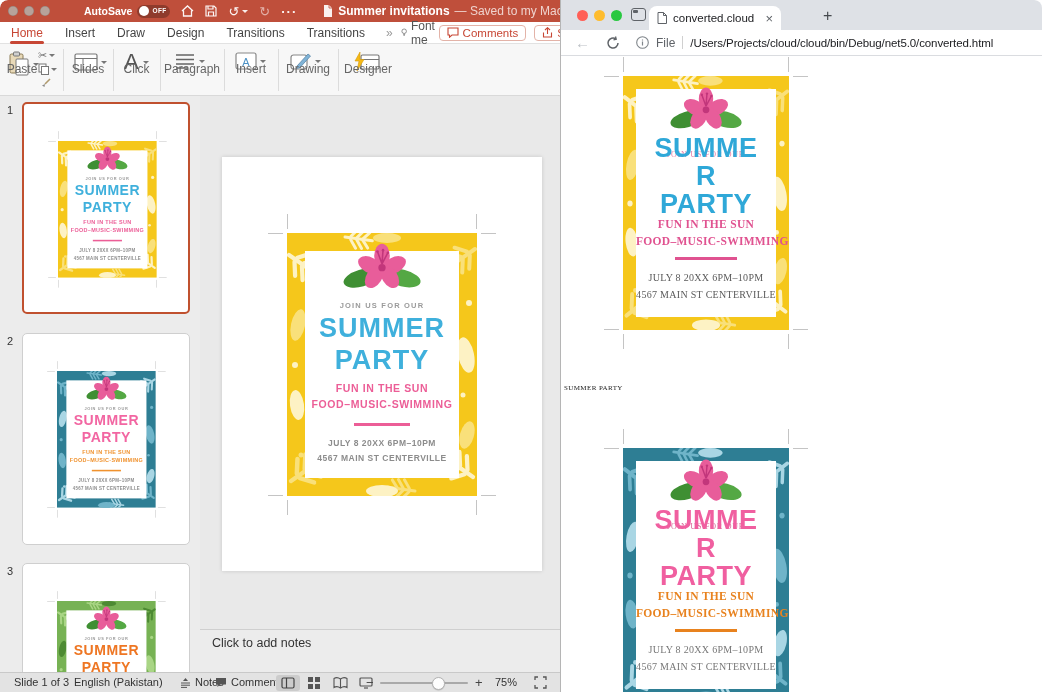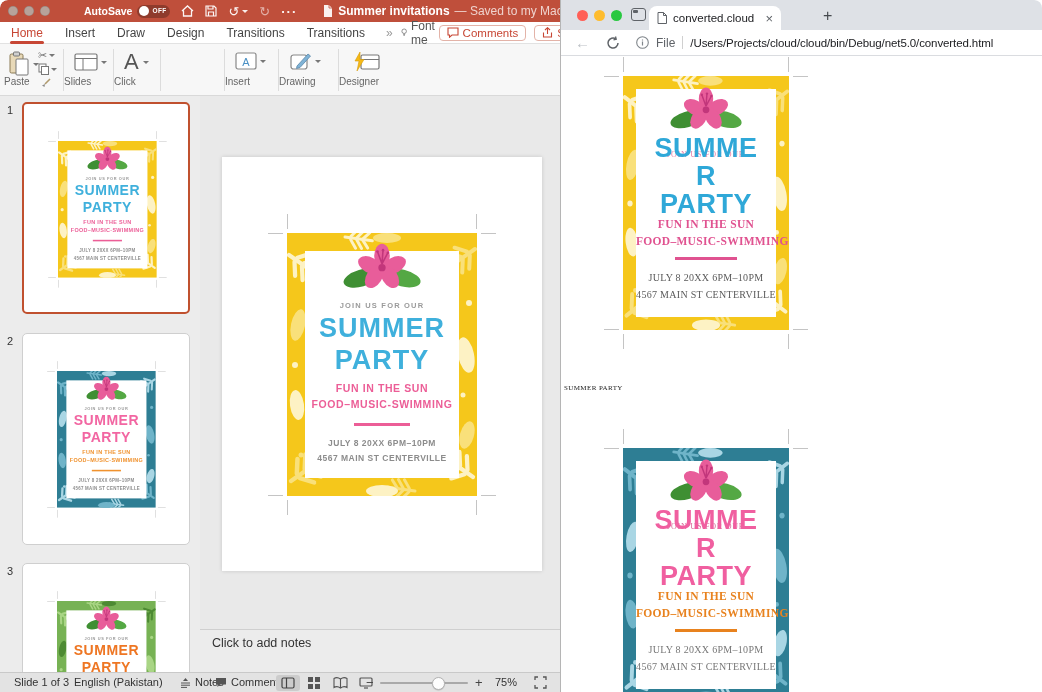--- a/index.html
+++ b/index.html
@@ -29,21 +29,21 @@
   .rtab.active { color:#C74634; font-weight:normal; }
   .rtab.active::after { content:""; position:absolute; left:0; right:0; bottom:-2px; height:3px; border-radius:2px; background:#C74634; }
   .more-chev { color:#999; font-size:12px; margin-right:8px; }
   .tellme { display:flex; align-items:center; gap:4px; font-size:12px; color:#555; }
   .tabs-right { margin-left:auto; display:flex; align-items:center; gap:8px; }
   .pill-btn { display:flex; align-items:center; gap:4px; font-size:11.5px; color:#C74634; border:1px solid #e3b3a8; border-radius:4px; padding:1px 7px; background:#fff; white-space:nowrap; }
 
   .ribbon { position:absolute; left:0; top:44px; width:560px; height:52px; background:#f7f7f7; border-bottom:1px solid #d9d9d9; }
   .rgroup { position:absolute; top:0; height:52px; }
   .rsep { position:absolute; top:5px; height:42px; width:1px; background:#dcdcdc; }
-  .glabel { position:absolute; bottom:9px; width:100%; font-size:10px; color:#666; }
+  .glabel { position:absolute; bottom:20px; width:100%; text-align:center; font-size:12px; color:#666; }
   .chev-g { width:0; height:0; border-left:3px solid transparent; border-right:3px solid transparent; border-top:3.5px solid #777; display:inline-block; }
   .icon-stack { position:absolute; display:flex; align-items:center; }
 
   .body { position:absolute; left:0; top:96px; width:560px; height:576px; }
   .sidebar { position:absolute; left:0; top:0; width:200px; height:576px; background:#ececec; overflow:hidden; }
   .slide-num { position:absolute; left:7px; font-size:11px; color:#333; }
   .thumb-card { position:absolute; left:22px; width:168px; height:212px; background:#fff; border:1px solid #cfcfcf; border-radius:5px; }
   .thumb-card.selected { border:2px solid #C0512F; }
   .mini-wrap { position:absolute; }
   .inv { position:relative; }
@@ -208,20 +208,29 @@
 
       <div class="rgroup" style="left:114px; width:45px;">
         <span class="icon-stack" style="left:10px; top:6px;">
           <span style="font-size:22px; color:#555; line-height:24px; font-weight:400;">A</span>
           <span class="chev-g" style="margin-left:4px;"></span>
         </span>
         <span class="glabel">Click</span>
       </div>
       <span class="rsep" style="left:160px;"></span>
 
+      <div class="rgroup" style="left:161px; width:62px;">
+        <span class="icon-stack" style="left:14px; top:9px;">
+          <svg width="20" height="16" viewBox="0 0 20 16">
+              <path d="M1 2 H19 M1 6.5 H19 M1 11 H19 M1 15 H13" stroke="#666" stroke-width="1.4"></path>
+            </svg>
+          <span class="chev-g" style="margin-left:4px;"></span>
+        </span>
+        <span class="glabel">Paragraph</span>
+      </div>
       <span class="rsep" style="left:224px;"></span>
 
       <div class="rgroup" style="left:225px; width:52px;">
         <span class="icon-stack" style="left:10px; top:8px;">
           <svg width="22" height="18" viewBox="0 0 22 18">
               <rect x="1" y="1" width="20" height="16" rx="2" fill="#fff" stroke="#888" stroke-width="1.2"></rect>
               <text x="11" y="13.5" text-anchor="middle" font-size="11" fill="#4a90c4" font-family="Liberation Sans, sans-serif">A</text>
             </svg>
           <span class="chev-g" style="margin-left:3px;"></span>
         </span>

